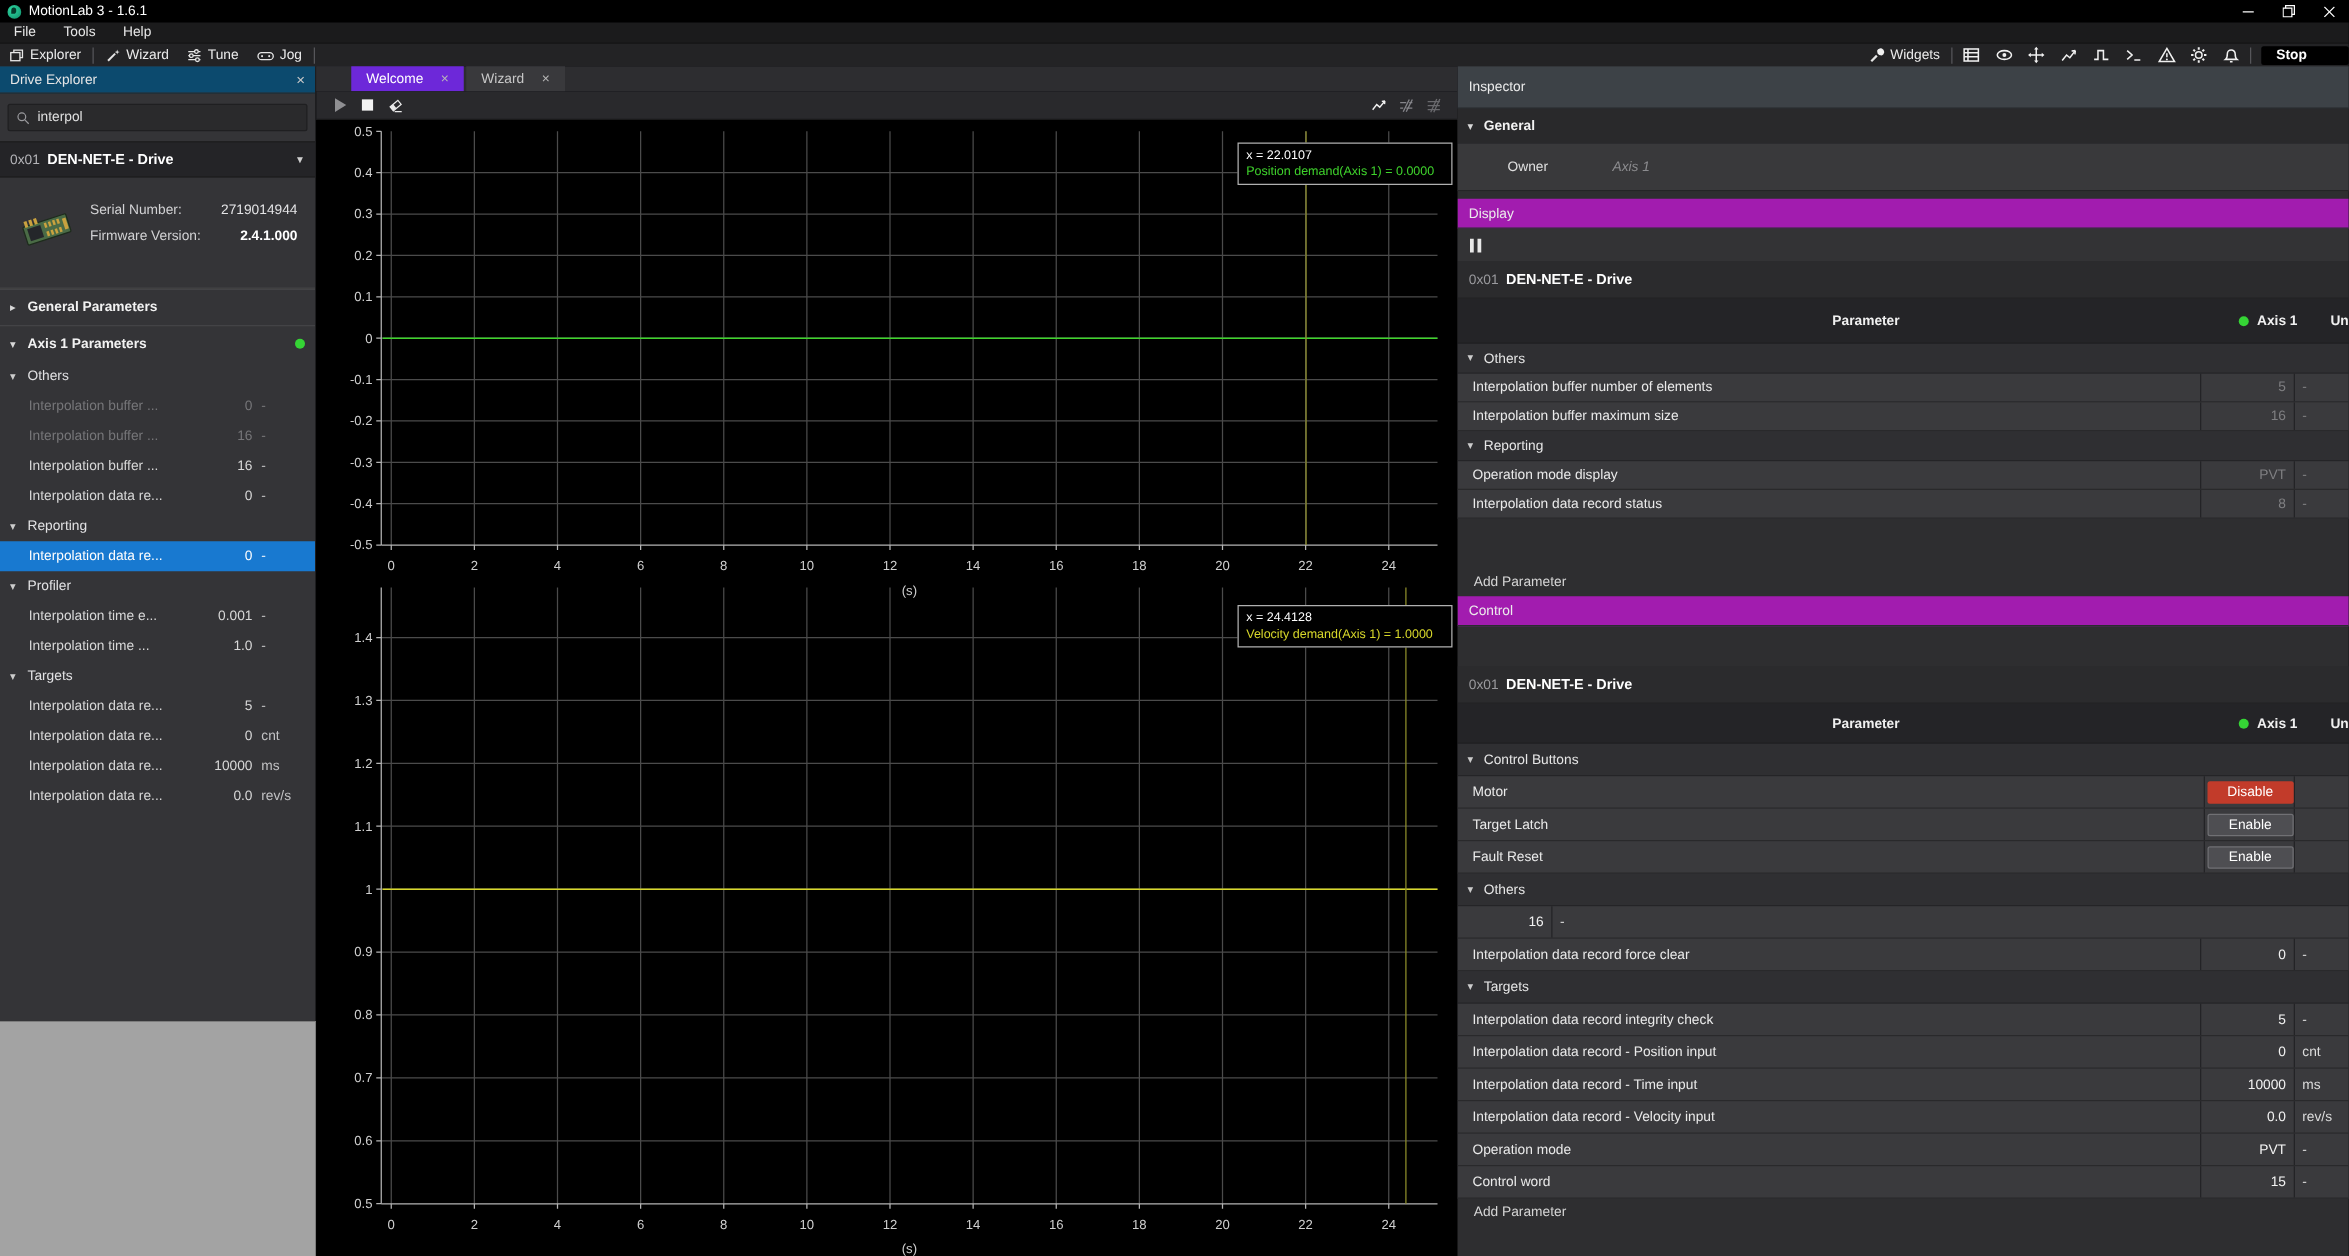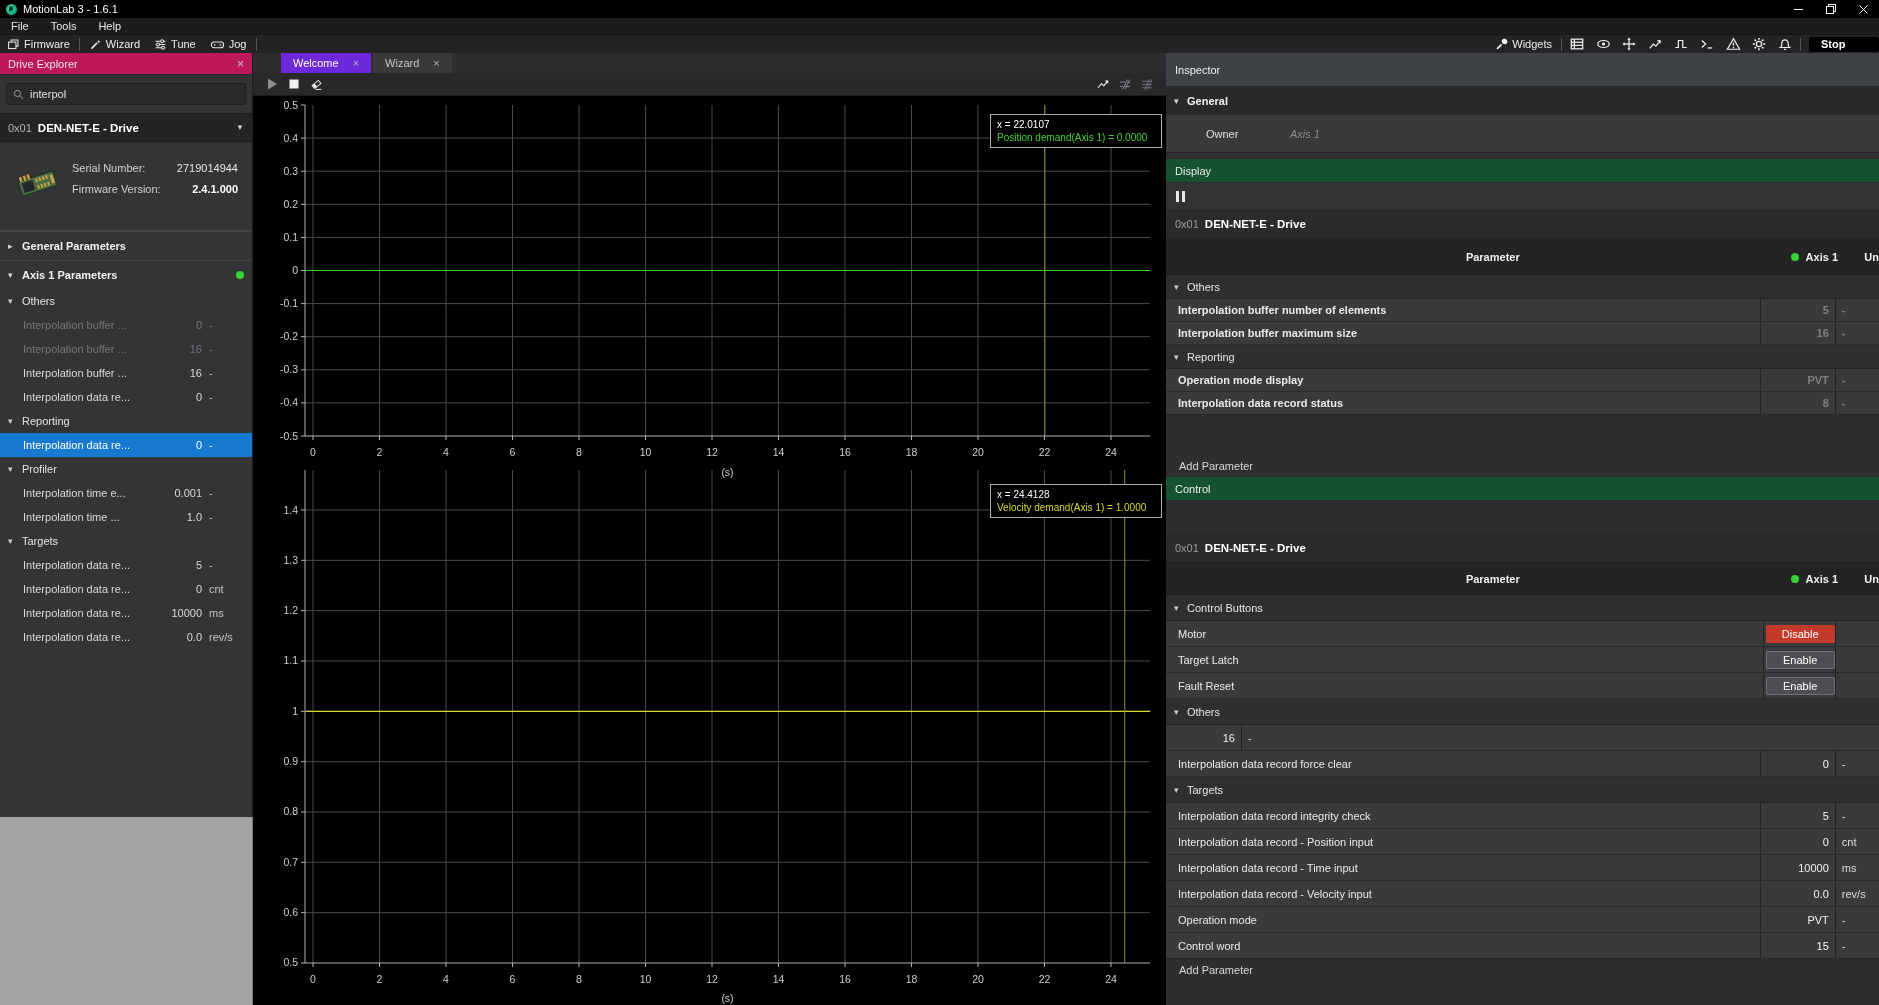--- a/index.html
+++ b/index.html
@@ -28,21 +28,21 @@
   .tb-sep{width:1px;height:13px;background:#56565a;margin:0 2px;}
   .tb-item svg{stroke:#e6e6e6;fill:none;stroke-width:1.3;}
   #tb-right{margin-left:auto;display:flex;align-items:center;height:19px;}
   .tb-icon{width:26px;height:19px;display:flex;align-items:center;justify-content:center;}
   .tb-icon svg{stroke:#f0f0f0;fill:none;stroke-width:1.4;}
   #stop-btn{background:#000000;color:#fff;font-weight:bold;height:15px;display:flex;align-items:center;padding:0 12px;border-radius:2px;margin:0 0 0 6px;width:46px;}
 
   
   #left-panel{left:0;top:53px;width:253px;height:764px;background:#343437;border-right:1px solid #1d1d1f;box-sizing:border-box;overflow:hidden;}
   #left-empty{left:0;top:817px;width:253px;height:188px;background:#a3a3a3;border-right:1px solid #7d7d7d;box-sizing:border-box;}
-  #de-header{height:21px;background:#be185d;display:flex;align-items:center;padding:0 8px;border-bottom:1px solid #28282a;}
+  #de-header{height:21px;background:#0c4a6e;display:flex;align-items:center;padding:0 8px;border-bottom:1px solid #28282a;}
   #de-close{margin-left:auto;color:#c9c9c9;font-size:12px;}
   #de-search{margin:8px 6px 0 6px;height:22px;background:#2a2a2c;border:1px solid #1f1f21;border-radius:2px;display:flex;align-items:center;padding:0 6px;gap:6px;box-sizing:border-box;}
   #de-search svg{stroke:#9a9a9e;fill:none;stroke-width:1.4;}
   #de-search-text{color:#e0e0e0;}
   #device-header{margin-top:8px;height:27px;background:#242427;display:flex;align-items:center;padding:0 8px;border-top:1px solid #1c1c1e;border-bottom:1px solid #1c1c1e;}
   #device-id{color:#b4b4b8;margin-right:6px;}
   #device-name{color:#fff;font-weight:bold;font-size:11.5px;}
   #device-caret{margin-left:auto;color:#cfcfcf;font-size:8px;}
   #device-info{height:69px;position:relative;}
   .info-line{position:absolute;left:72px;right:14px;display:flex;}
@@ -91,40 +91,40 @@
   
   #inspector{left:1166px;top:53px;width:713px;height:952px;background:#2e2e30;overflow:hidden;}
   #insp-bar{height:34px;background:#3d4247;display:flex;align-items:center;padding:0 9px;border-bottom:1px solid #26292c;box-sizing:border-box;color:#ececec;}
   #insp-subtitle{height:28px;background:#2a2a2c;display:flex;align-items:center;padding:0 9px;color:#dcdcdc;border-bottom:1px solid #222224;box-sizing:border-box;}
   #general-row{height:28px;background:#29292b;display:flex;align-items:center;padding:0 8px;font-weight:bold;color:#f2f2f2;}
   #general-row .arrow{width:13px;font-size:9px;color:#d8d8d8;font-weight:normal;}
   #owner-row{height:38px;background:#39393b;display:flex;align-items:center;border-bottom:1px solid #242426;box-sizing:border-box;}
   #owner-label{width:84px;padding-left:40px;color:#e0e0e0;}
   #owner-value{font-style:italic;color:#8c8c8f;}
   .gap6{height:6px;}
-  .section-bar{height:24px;background:#14532d;display:flex;align-items:center;padding:0 9px;color:#ececec;border-bottom:1px solid #2a2d30;box-sizing:border-box;}
+  .section-bar{height:24px;background:#a21caf;display:flex;align-items:center;padding:0 9px;color:#ececec;border-bottom:1px solid #2a2d30;box-sizing:border-box;}
   .pause-row{height:26px;background:#333335;display:flex;align-items:center;padding:0 10px;gap:3px;}
   .pause-row i{display:block;width:3px;height:11px;background:#e8e8e8;}
   .dev-row{height:30px;background:#2b2b2d;display:flex;align-items:center;padding:0 9px;border-bottom:1px solid #222224;box-sizing:border-box;}
   .dev-row .dev-id{color:#9a9a9e;margin-right:6px;}
   .dev-row .dev-name{color:#fff;font-weight:bold;font-size:11.5px;}
   .col-header{display:flex;align-items:center;background:#242427;font-weight:bold;color:#f0f0f0;border-bottom:1px solid #1e1e20;box-sizing:border-box;}
   .col-header.h36{height:36px;} .col-header.h32{height:32px;}
   .ch-param{width:607px;text-align:center;margin-left:33px;}
   .ch-axis{width:75px;display:flex;align-items:center;gap:7px;padding-left:4px;box-sizing:border-box;}
   .ch-axis .gdot{margin:0;}
   .ch-units{padding-left:5px;}
   .pgroup{display:flex;align-items:center;background:#2f2f32;color:#e6e6e6;padding:0 8px;border-bottom:1px solid #242427;box-sizing:border-box;}
   .pgroup .arrow{width:13px;font-size:9px;color:#cccccc;}
   .prow{display:flex;align-items:stretch;background:#3a3a3d;border-bottom:1px solid #29292b;box-sizing:border-box;}
   .prow .pname{width:595px;padding-left:12px;display:flex;align-items:center;color:#eaeaea;border-right:1px solid #232326;white-space:nowrap;overflow:hidden;}
   .prow .pvalue{width:69px;display:flex;align-items:center;justify-content:flex-end;padding-right:6px;border-right:1px solid #232326;color:#f2f2f2;}
   .prow .punit{width:38px;display:flex;align-items:center;padding-left:6px;color:#dcdcdc;white-space:nowrap;}
   .prow.dim .pvalue,.prow.dim .punit{color:#7f7f82;}
-  .h23{height:23px;font-weight:bold;} .h24{height:24px;} .h26{height:26px;}
+  .h23{height:23px;} .h24{height:24px;} .h26{height:26px;}
   .pbtn{margin:auto 0;height:18px;width:70px;display:flex;align-items:center;justify-content:center;color:#fff;border-radius:2px;}
   .pbtn.red{background:#c23b2a;}
   .pbtn.gray{background:#4e4e52;border:1px solid #707074;box-sizing:border-box;}
   .prow .pvalue.btncell{justify-content:flex-start;padding:0 0 0 2px;border-right:1px solid #232326;}
   .blank40{height:40px;}
   .addparam{height:22px;display:flex;align-items:center;padding-left:13px;color:#d6d6d6;}
   .gap32{height:32px;}
 </style>
 </head>
 <body>
@@ -157,21 +157,21 @@
   <span class="menu-item">Tools</span>
   <span class="menu-item">Help</span>
 </div>
 
 <div id="toolbar" class="abs">
   <span class="tb-item">
     <svg width="13" height="13" viewBox="0 0 16 16">
         <rect x="2" y="5" width="9" height="8"></rect>
         <path d="M5 5 V2.5 H13.5 V10 H11"></path>
       </svg>
-    <span>Firmware</span>
+    <span>Explorer</span>
   </span>
   <span class="tb-sep"></span>
   <span class="tb-item">
     <svg width="13" height="13" viewBox="0 0 16 16">
         <line x1="3" y1="13" x2="10" y2="6" stroke-width="2"></line>
         <path d="M12 2 l0.6 1.9 1.9 0.6 -1.9 0.6 -0.6 1.9 -0.6 -1.9 -1.9 -0.6 1.9 -0.6z" fill="#e6e6e6" stroke="none"></path>
       </svg>
     <span>Wizard</span>
   </span>
   <span class="tb-item">

